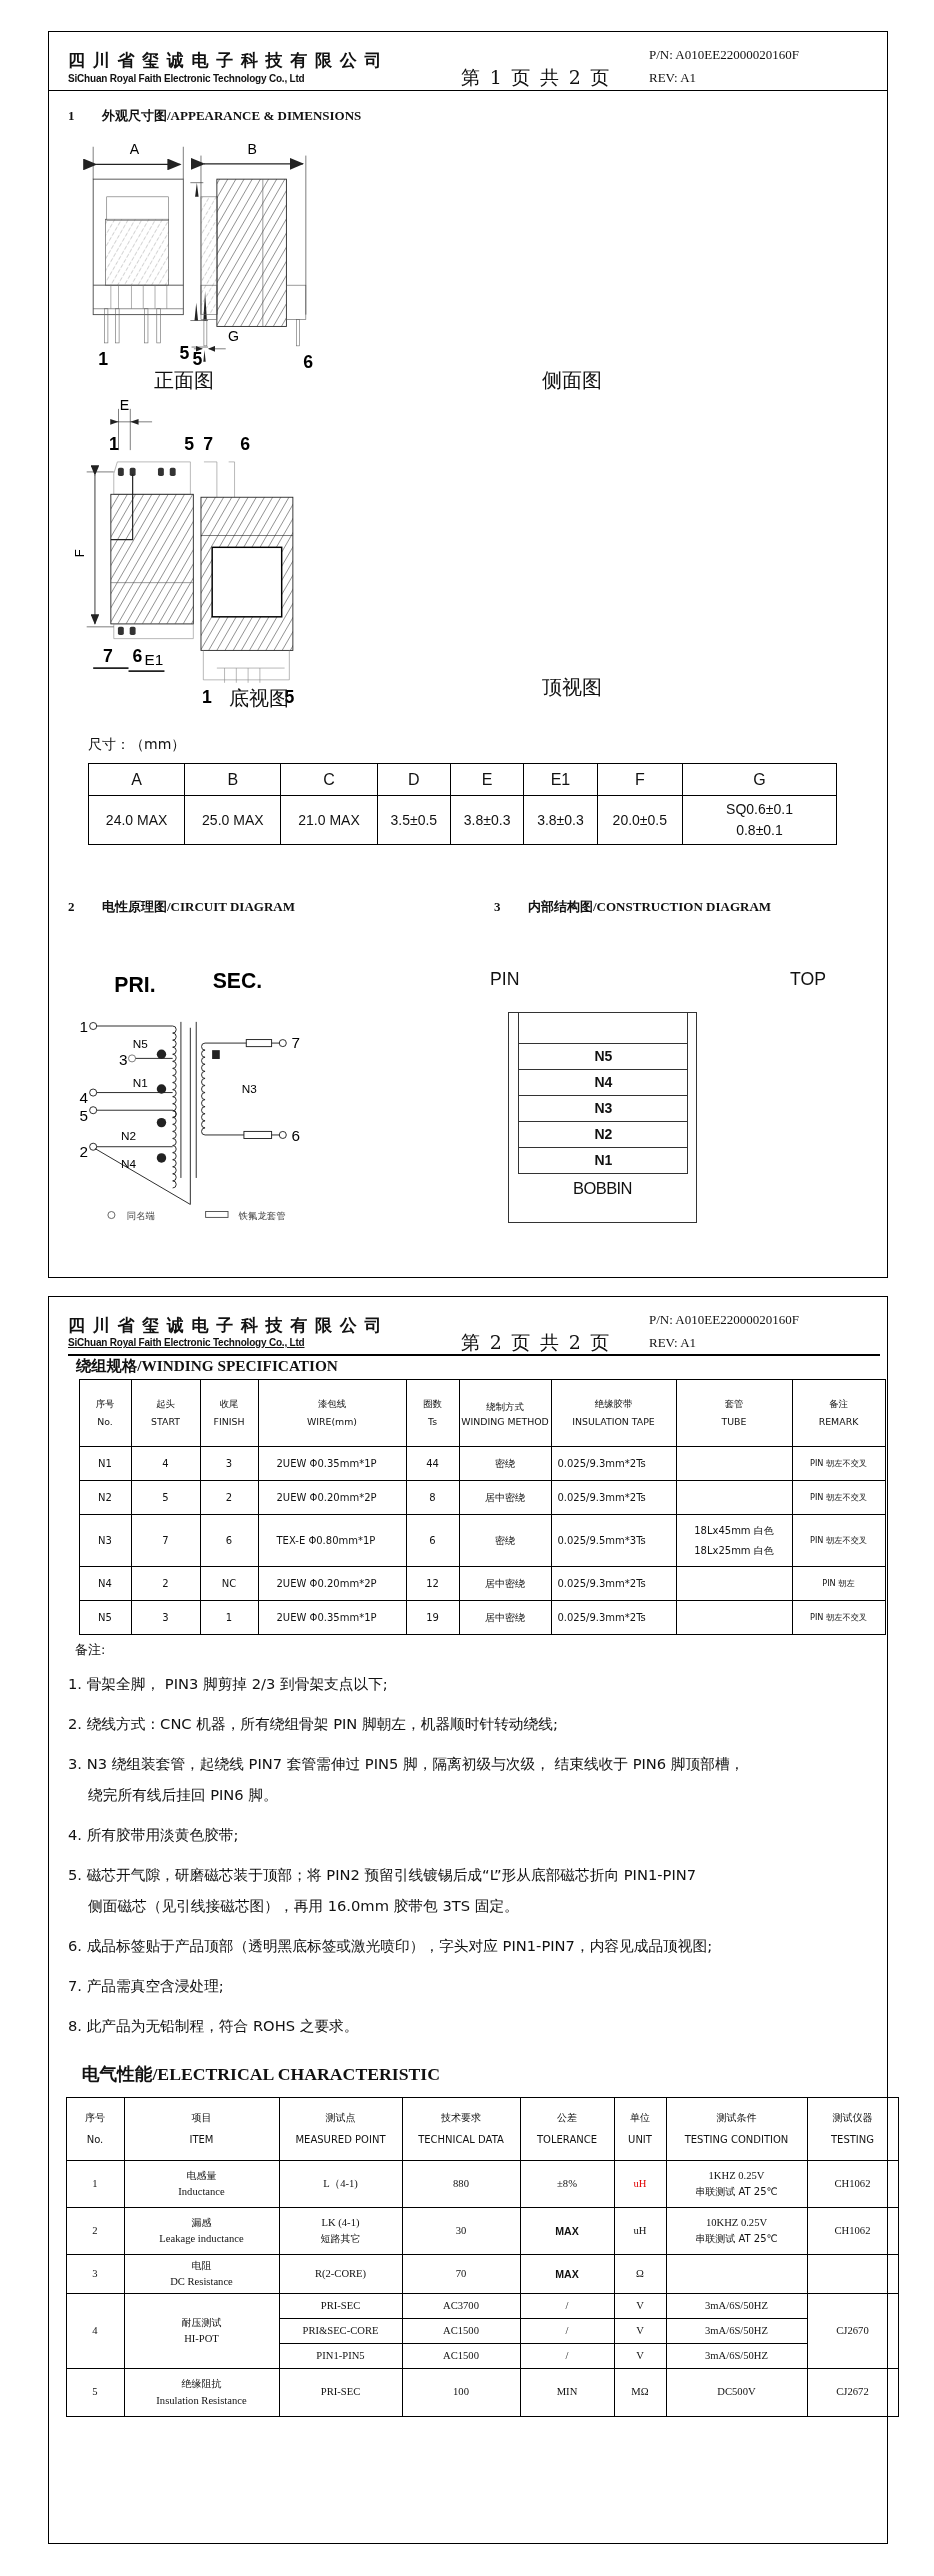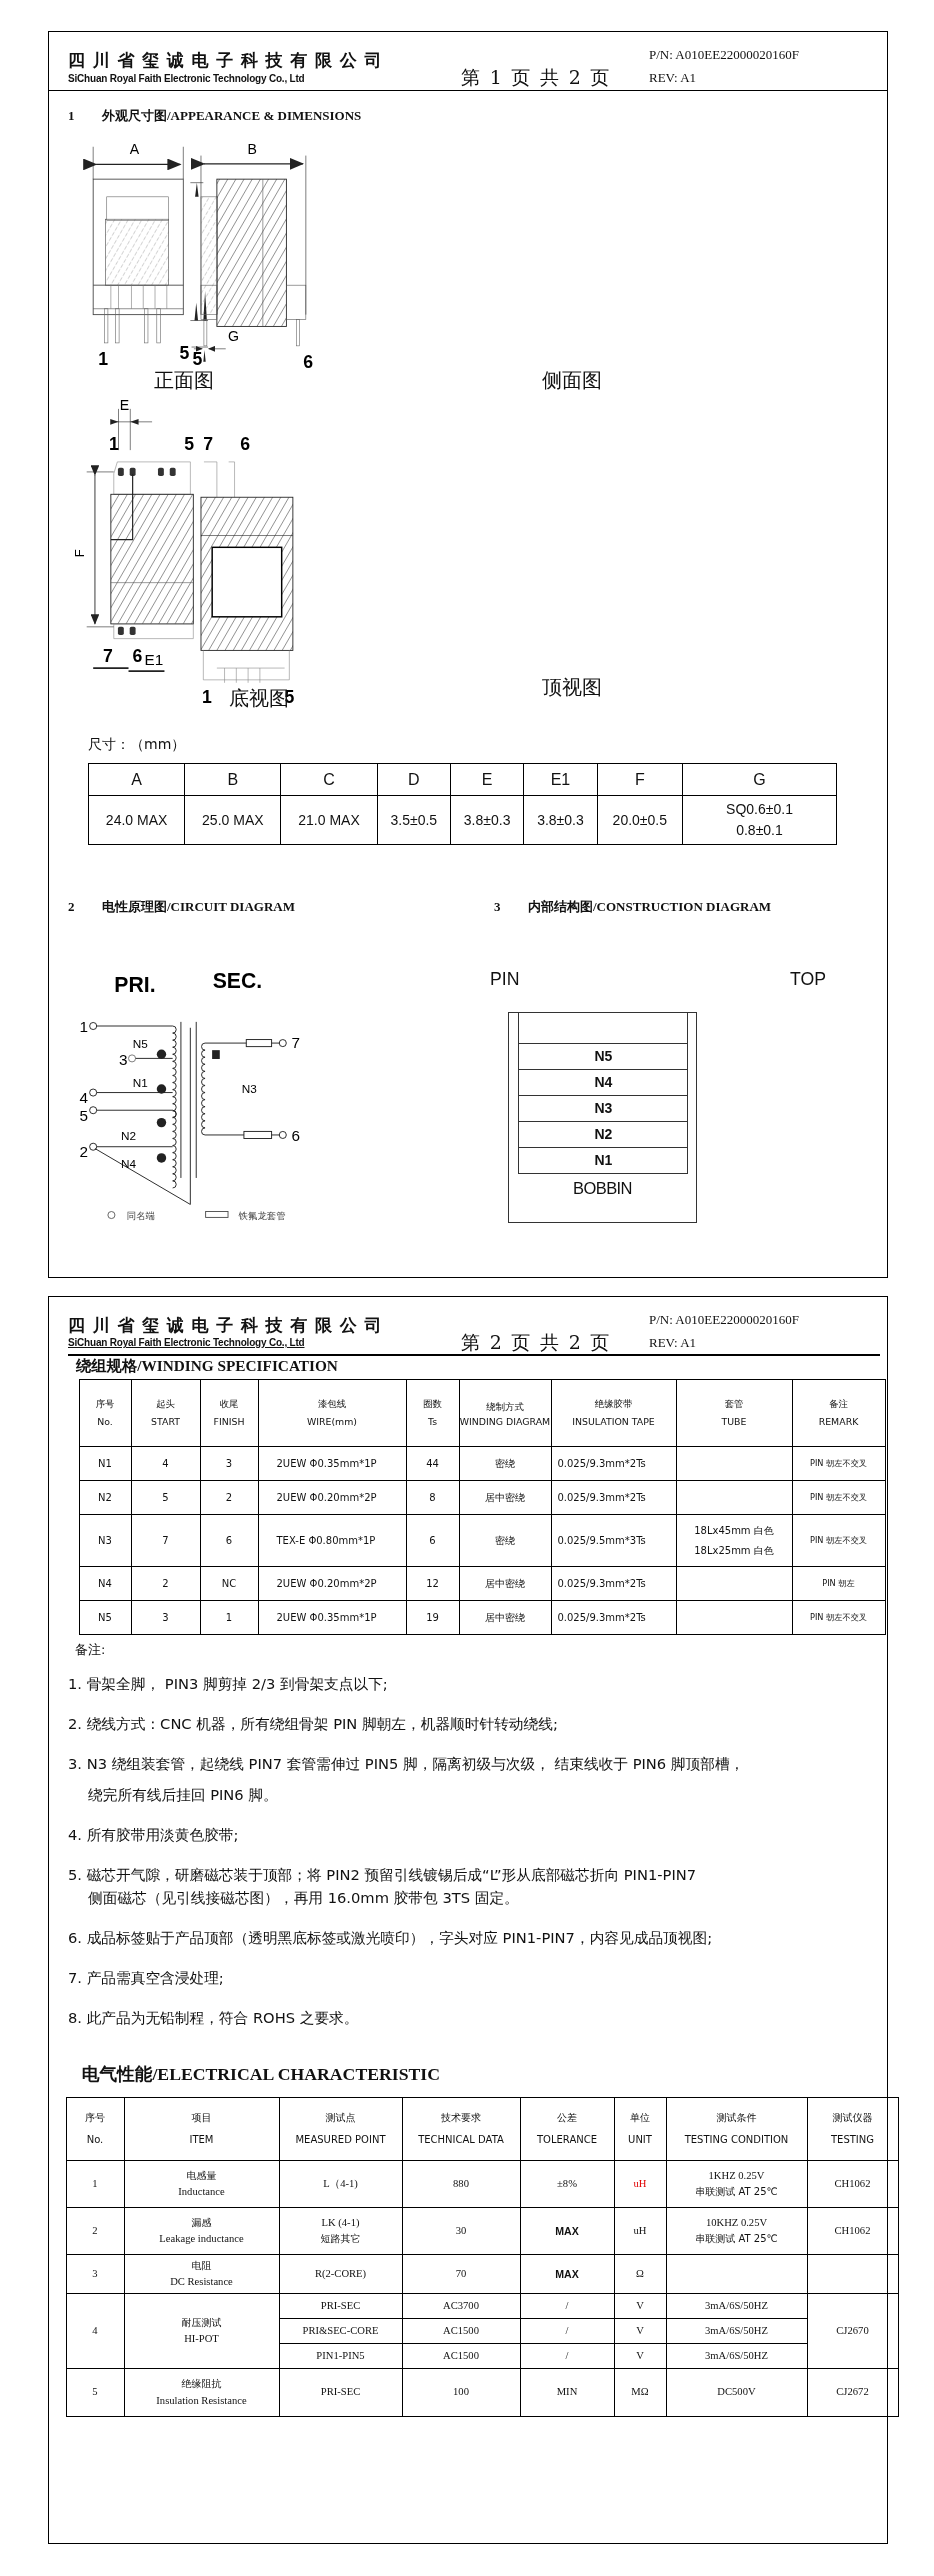--- a/index.html
+++ b/index.html
@@ -328,21 +328,21 @@
         <th style="width:147px;">
             <div>漆包线</div>
             <div>WIRE(mm)</div>
           </th>
         <th style="width:52px;">
             <div>圈数</div>
             <div>Ts</div>
           </th>
         <th style="width:91px;">
             <div>绕制方式</div>
-            <div style="line-height:13px;">WINDING DIAGRAM</div>
+            <div style="line-height:13px;">WINDING METHOD</div>
           </th>
         <th style="width:124px;">
             <div>绝缘胶带</div>
             <div>INSULATION TAPE</div>
           </th>
         <th style="width:115px;">
             <div>套管</div>
             <div>TUBE</div>
           </th>
         <th>
@@ -425,21 +425,21 @@
       </tbody>
   </table>
 
   <div class="notes">
     <div class="title">备注:</div>
     <div id="notes-list">
         <div class="item"><span>1. 骨架全脚，  PIN3 脚剪掉 2/3 到骨架支点以下;</span></div>
         <div class="item"><span>2. 绕线方式：CNC 机器，所有绕组骨架 PIN 脚朝左，机器顺时针转动绕线;</span></div>
         <div class="item"><span>3. N3 绕组装套管，起绕线 PIN7 套管需伸过 PIN5 脚，隔离初级与次级， 结束线收于 PIN6 脚顶部槽，</span><span class="cont" style="margin-top: 10.6px;">绕完所有线后挂回 PIN6 脚。</span></div>
         <div class="item"><span>4. 所有胶带用淡黄色胶带;</span></div>
-        <div class="item"><span>5. 磁芯开气隙，研磨磁芯装于顶部；将 PIN2 预留引线镀锡后成“L”形从底部磁芯折向 PIN1-PIN7</span><span class="cont" style="margin-top: 3px;">侧面磁芯（见引线接磁芯图），再用 16.0mm 胶带包 3TS 固定。</span></div>
+        <div class="item"><span>5. 磁芯开气隙，研磨磁芯装于顶部；将 PIN2 预留引线镀锡后成“L”形从底部磁芯折向 PIN1-PIN7</span><span class="cont" style="margin-top: 11px;">侧面磁芯（见引线接磁芯图），再用 16.0mm 胶带包 3TS 固定。</span></div>
         <div class="item"><span>6. 成品标签贴于产品顶部（透明黑底标签或激光喷印），字头对应  PIN1-PIN7，内容见成品顶视图;</span></div>
         <div class="item"><span>7. 产品需真空含浸处理;</span></div>
         <div class="item"><span>8. 此产品为无铅制程，符合  ROHS  之要求。</span></div>
       </div>
   </div>
 
   <div class="big-title" style="left:4.7px;top:765px;padding-left:28px;">
     <span class="cn">电气性能</span><span>/ELECTRICAL CHARACTERISTIC</span>
   </div>
 

